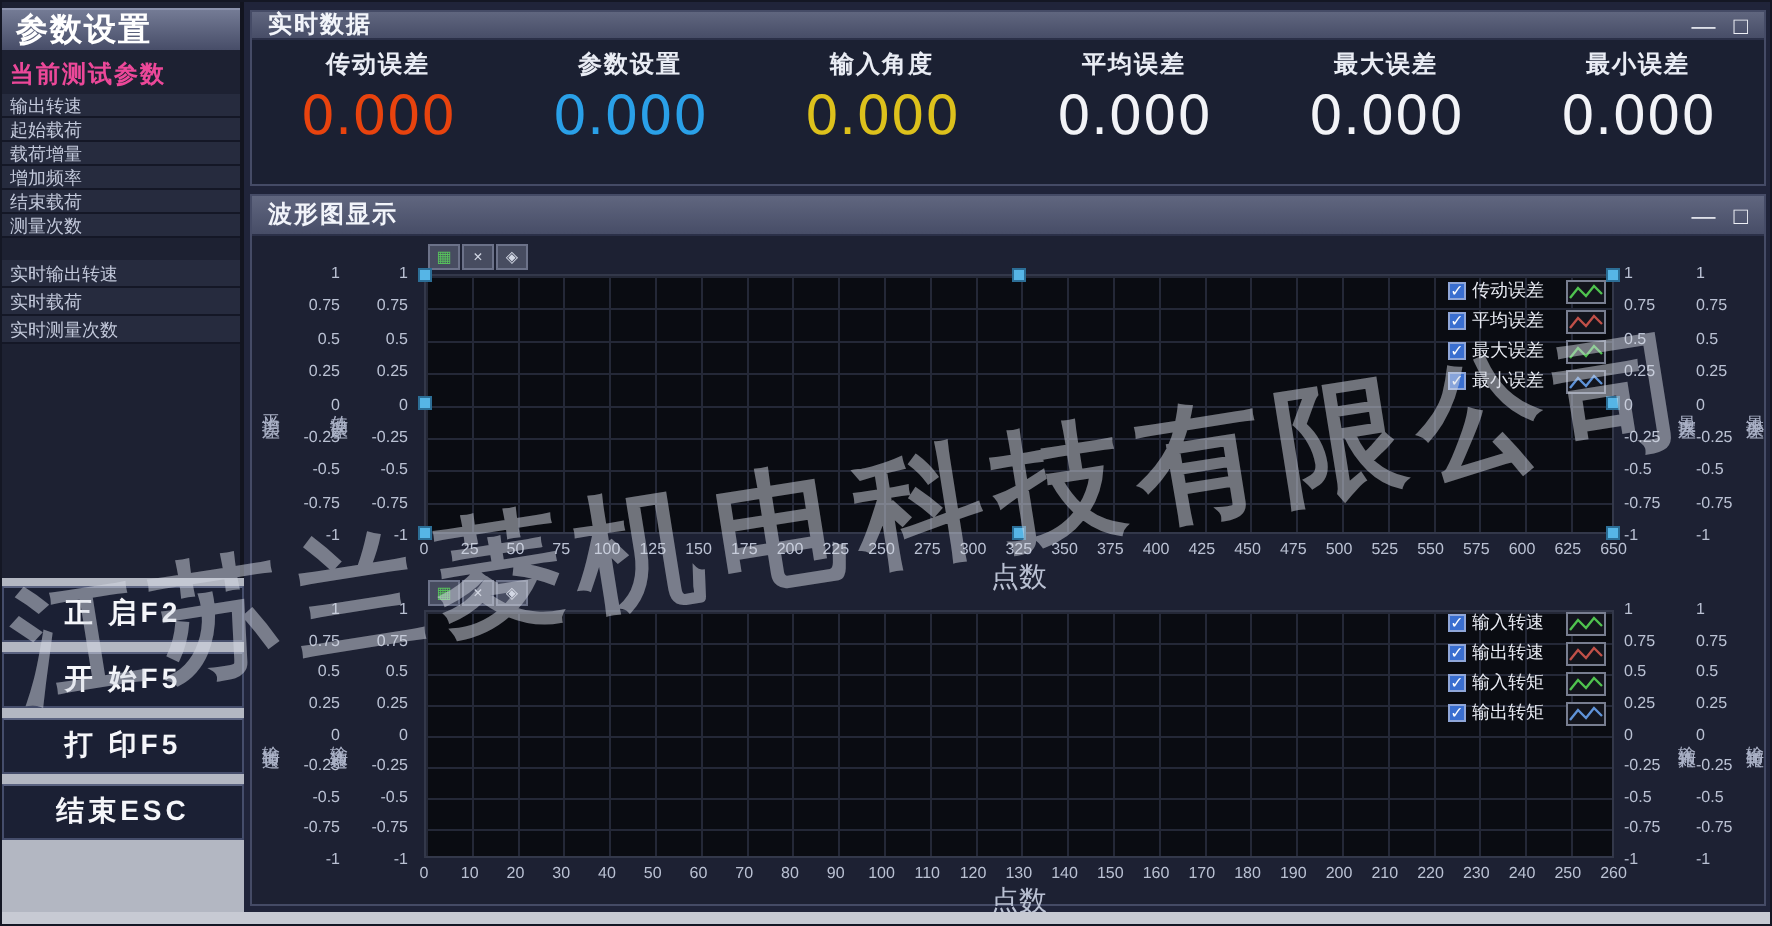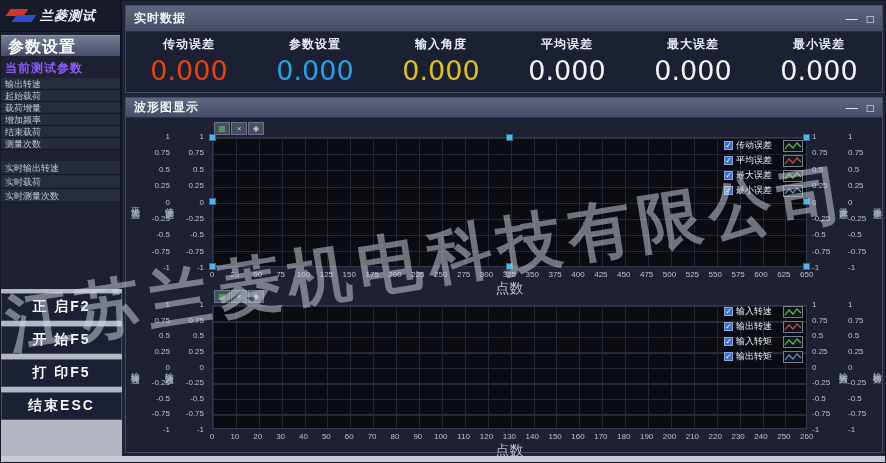--- a/index.html
+++ b/index.html
@@ -14,32 +14,32 @@
     z-index:60; pointer-events:none; }
 
   
   .sidebar { position:absolute; left:0; top:0; width:121px; height:455px; background:#1d2132; border-right:2px solid #12141f; z-index:2; }
   .logo-bar { position:relative; height:31px; background:#171a29; display:flex; align-items:center; padding-left:5px; border-bottom:1px solid #0d0f18; }
   .logo-swoosh { position:relative; width:30px; height:18px; margin-right:4px; }
   .sw-red { position:absolute; left:2px; top:2px; width:18px; height:7px; background:#d23428; transform:skewX(-35deg); }
   .sw-blue { position:absolute; left:8px; top:8px; width:20px; height:7px; background:#2b50c8; transform:skewX(-35deg); }
   .logo-text { color:#eef1f8; font-size:13px; font-weight:bold; font-style:italic; letter-spacing:1px; }
   .settings-header { margin-top:3px; height:21px; line-height:21px; background:linear-gradient(#747b95,#474d68); color:#ffffff; font-size:16px; font-weight:bold; padding-left:7px; letter-spacing:1px; border-top:1px solid #8b92ac; }
-  .current-params { height:22px; line-height:24px; color:#8b5cf6; font-size:12px; font-weight:bold; padding-left:4px; letter-spacing:1px; }
+  .current-params { height:22px; line-height:24px; color:#ec4899; font-size:12px; font-weight:bold; padding-left:4px; letter-spacing:1px; }
   .param-list { list-style:none; }
   .param-list li { height:12px; line-height:12px; font-size:9px; color:#c3c9db; background:#262b3e; border-bottom:1px solid #141726; padding-left:4px; overflow:hidden; }
   .realtime-list { margin-top:11px; }
   .realtime-list li { height:14px; line-height:14px; }
   .btn-stack { position:absolute; left:0; top:288px; width:121px; height:167px; background:#b3b7c2; padding-top:4px; }
   .fn-btn { display:block; width:100%; height:28px; margin-bottom:5px; background:#1b2034; border:1px solid #454d6b; border-top-color:#5a6280; color:#f5f6fa; font-size:14px; font-weight:bold; letter-spacing:2px; font-family:inherit; cursor:pointer; }
 
   .bottom-strip { position:absolute; left:0; top:455px; width:886px; height:8px; background:#c7cad3; z-index:3; }
 
   
-  .titlebar { position:relative; height:26px; background:linear-gradient(#60667f,#474d67); border-bottom:1px solid #2b3048; display:flex; align-items:center; }
+  .titlebar { position:relative; height:14px; background:linear-gradient(#60667f,#474d67); border-bottom:1px solid #2b3048; display:flex; align-items:center; }
   .tb-title { color:#f2f4fa; font-size:12px; font-weight:bold; padding-left:8px; letter-spacing:1px; }
   .tb-controls { position:absolute; right:8px; top:0; height:100%; display:flex; align-items:center; gap:9px; }
   .tb-btn { color:#eef0f6; font-size:12px; line-height:12px; cursor:pointer; }
 
   
   .rt-panel { position:absolute; left:124px; top:4px; width:758px; height:88px; background:#1b2032; border:1px solid #454b66; z-index:2; }
   .rt-body { display:flex; height:64px; }
   .metric { flex:1; text-align:center; padding-top:4px; }
   .metric-label { font-size:12px; font-weight:bold; color:#e9ecf4; letter-spacing:1px; }
   .metric-value { font-size:27px; margin-top:2px; font-family:"DejaVu Sans",sans-serif; }
@@ -96,27 +96,20 @@
   .handle { position:absolute; width:7px; height:7px; background:#56b5e6; border:1px solid #2c6e96; z-index:7; }
 </style>
 </head>
 <body>
 
 <div class="window">
 
   <div class="watermark">江苏兰菱机电科技有限公司</div>
 
   <aside class="sidebar">
-    <div class="logo-bar">
-      <span class="logo-swoosh">
-          <i class="sw-red"></i>
-          <i class="sw-blue"></i>
-        </span>
-      <span class="logo-text">兰菱测试</span>
-    </div>
     <div class="settings-header">参数设置</div>
     <div class="current-params">当前测试参数</div>
     <ul class="param-list">
 
     <li class="param-item">输出转速</li>
         <li class="param-item">起始载荷</li>
         <li class="param-item">载荷增量</li>
         <li class="param-item">增加频率</li>
         <li class="param-item">结束载荷</li>
         <li class="param-item">测量次数</li>

